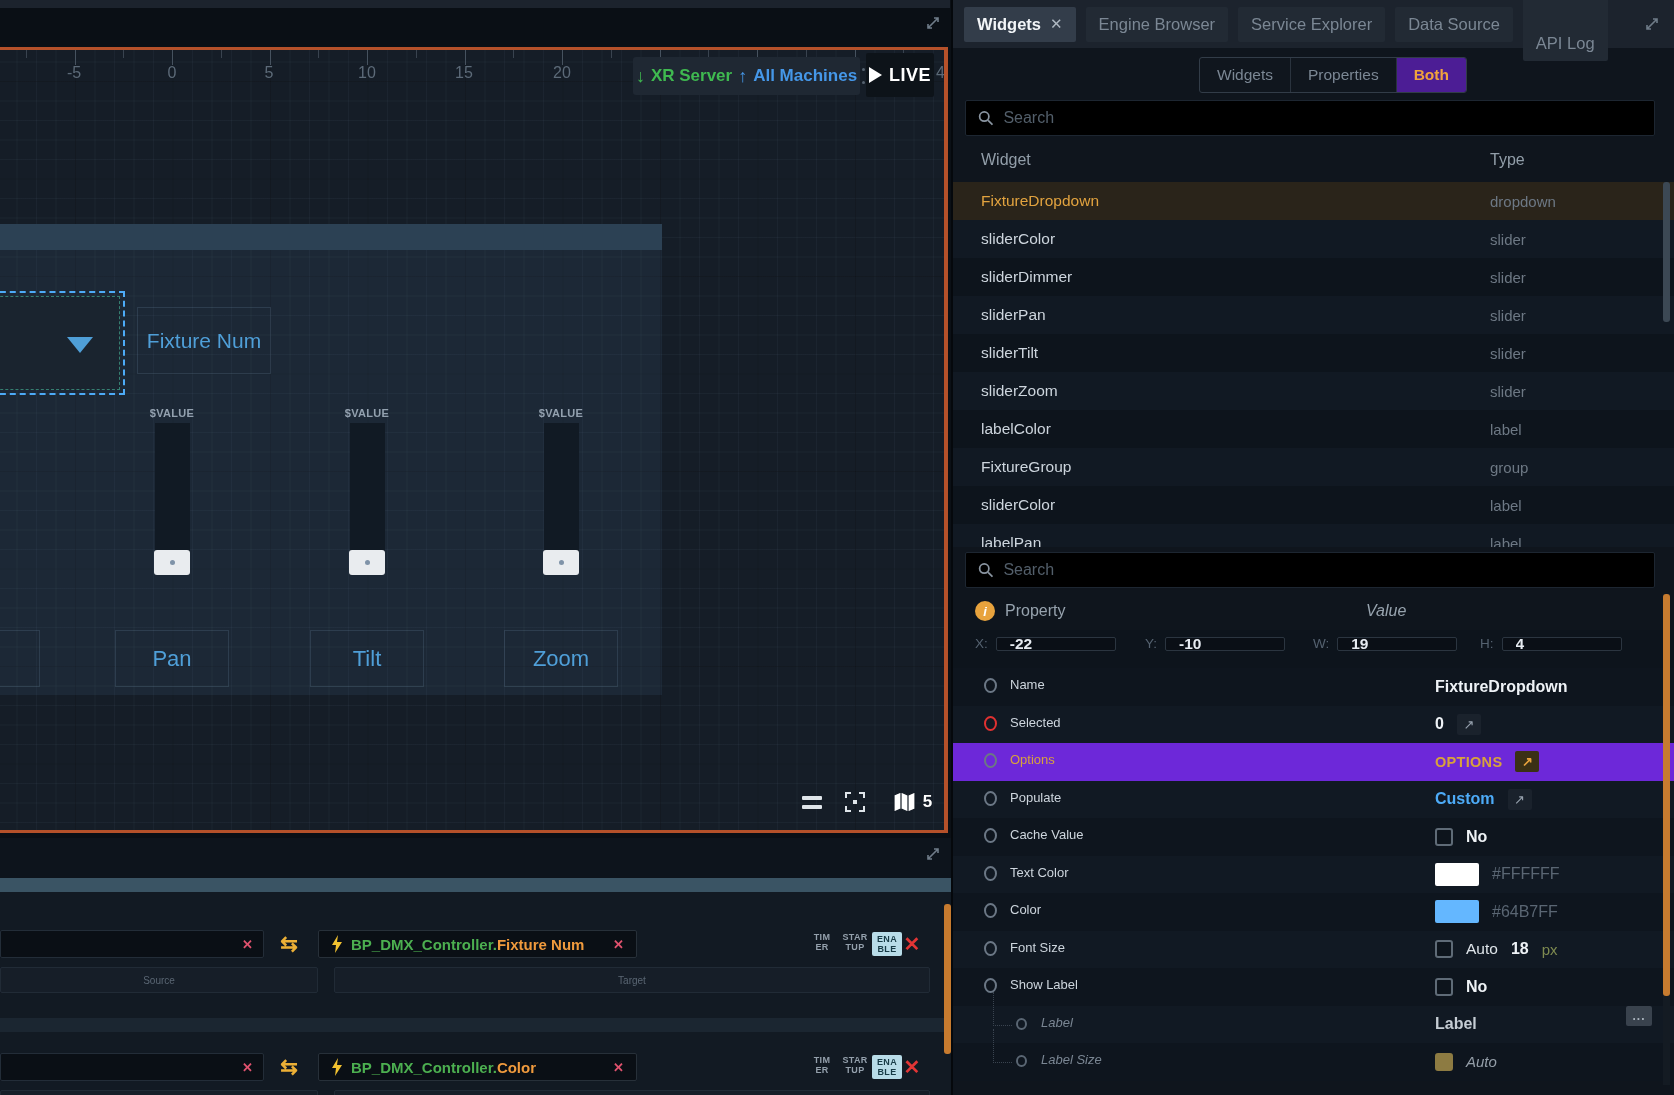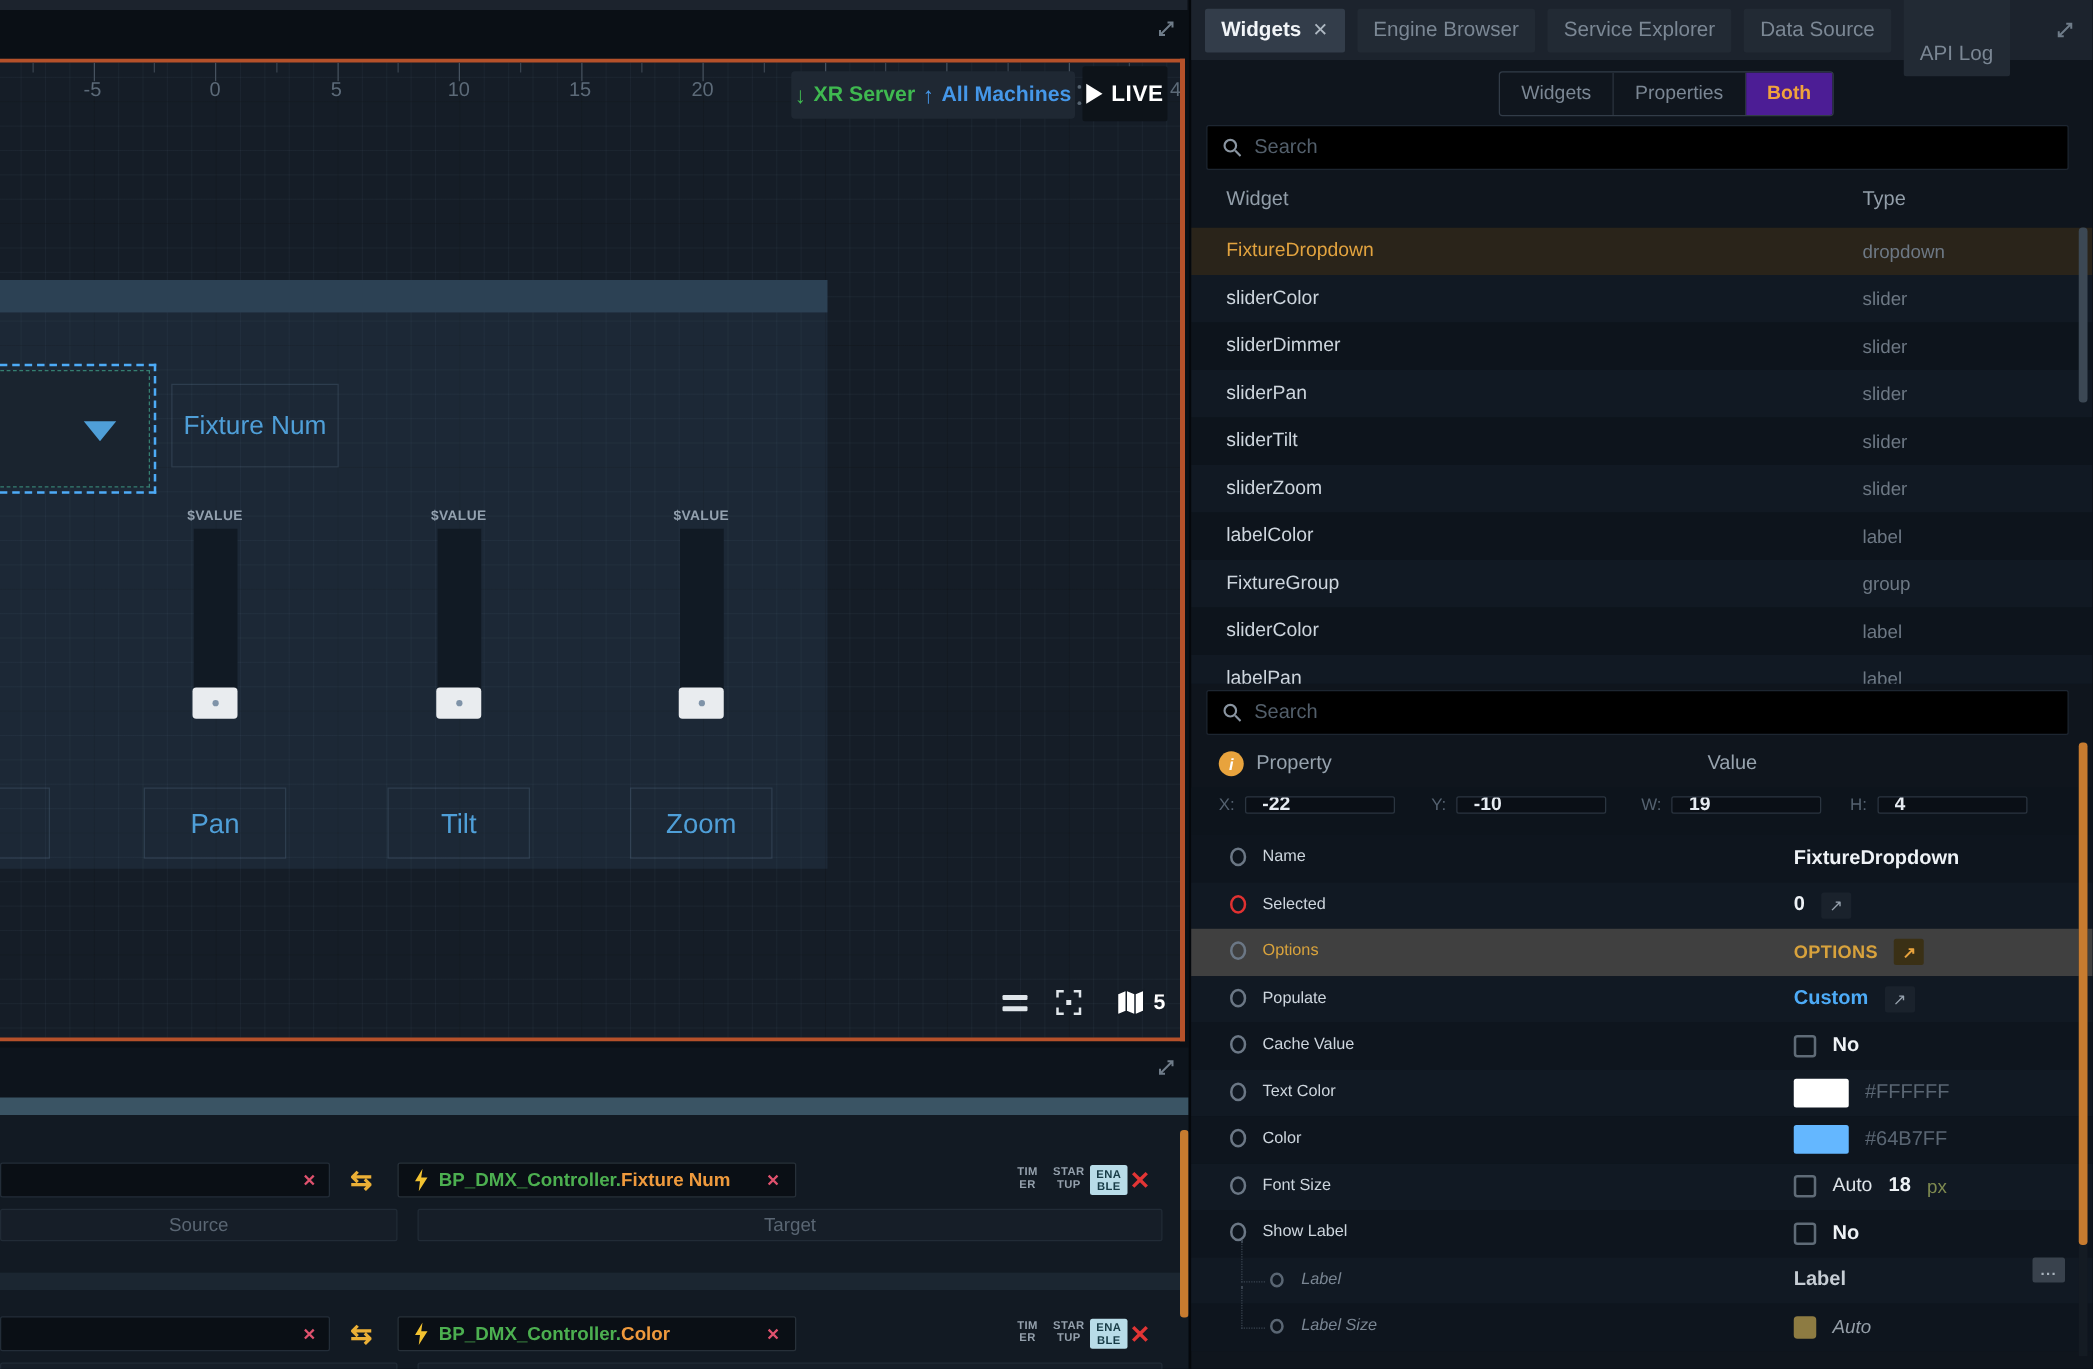--- a/index.html
+++ b/index.html
@@ -91,21 +91,21 @@
     border:1px solid #273039; border-radius:2px; display:flex; align-items:center; gap:8px; padding:0 12px; }
   .bind-obj { color:#4caf50; font-weight:600; font-size:15px; }
   .bind-prop { color:#ef9a3d; font-weight:700; font-size:15px; margin-left:-8px; }
   .bind-box .x-sm { margin-left:auto; }
   .badge2 { position:absolute; top:2px; width:30px; text-align:center; font-size:9px; line-height:10px;
     font-weight:bold; color:#94a0ac; letter-spacing:.3px; }
   .badge-en { background:#b8dce8; color:#173b46; border-radius:2px; padding:2px 1px; }
   .x-big { position:absolute; top:0; width:24px; height:28px; color:#e23535; font-size:20px; font-weight:800;
     display:flex; align-items:center; justify-content:center; }
   .st-input { position:absolute; height:26px; background:#161e28; border:1px solid #212b36; border-radius:2px;
-    color:#5a6673; font-size:15px; text-align:center; }
+    color:#5a6673; font-size:10px; text-align:center; }
   .st-input::placeholder { color:#5a6673; }
   #b-scroll { position:absolute; right:0; top:66px; width:7px; height:150px; background:#c77b2f; border-radius:3px; }
 
   
   #panel { position:absolute; left:951px; top:0; width:723px; height:1095px; background:#0f151d; border-left:2px solid #05080c; }
   #tabbar { position:absolute; left:0; top:0; width:100%; height:48px; background:#1c232d;
     display:flex; align-items:center; gap:10px; padding-left:11px; }
   .tab { padding:8px 13px; font-size:16.5px; color:#7b8794; background:#222a34; border-radius:2px;
     display:flex; align-items:center; gap:9px; white-space:nowrap; }
   .tab.active { background:#333d4a; color:#f2f5f8; font-weight:bold; }
@@ -130,32 +130,32 @@
   .wrow { position:relative; width:100%; height:38px; }
   .wrow:nth-child(odd) { background:#0d141c; } .wrow:nth-child(even) { background:#111923; }
   .wrow.sel { background:#2a241a; }
   .wrow .nm { position:absolute; left:28px; top:10px; font-size:15.5px; color:#cdd5dd; }
   .wrow.sel .nm { color:#e2a33f; }
   .wrow .tp { position:absolute; left:537px; top:11px; font-size:15px; color:#6d7884; }
 
   #prop-header { position:absolute; left:0; top:594px; width:100%; height:36px; color:#97a3ae; font-size:16px; }
   #prop-header .info { position:absolute; left:22px; top:7px; width:20px; height:20px; background:#e8a33d; color:#fff;
     border-radius:50%; font-size:13px; font-weight:bold; font-style:italic; display:flex; align-items:center; justify-content:center; }
-  #prop-header .h1 { position:absolute; left:52px; top:8px; } #prop-header .h2 { position:absolute; left:413px; top:8px; }
+  #prop-header .h1 { position:absolute; left:52px; top:8px; } #prop-header .h2 { position:absolute; left:413px; top:8px;font-style:italic; }
 
   #geom { position:absolute; left:0; top:630px; width:100%; height:38px; background:#0d141c; }
   .geo { position:absolute; top:6px; display:flex; align-items:center; gap:8px; }
   .geo input { width:120px; height:14px; background:#0a0f16; border:1px solid #2b3540; border-radius:2px;
     color:#e6ebf1; font-weight:bold; font-size:15.5px; padding-left:13px; outline:none;
     font-family:"Liberation Sans", sans-serif; }
 
   #prows { position:absolute; left:0; top:668px; width:100%; }
   .prow { position:relative; width:100%; height:37.5px; }
   .prow:nth-child(odd) { background:#0e151e; } .prow:nth-child(even) { background:#111923; }
-  .prow.hl { background:#404040; }
+  .prow.hl { background:#6d28d9; }
   .circ { position:absolute; left:31px; top:10px; width:13px; height:15px; border:2.5px solid #6b7785; border-radius:50%; }
   .circ.red { border-color:#e03131; }
   .prow.ind .circ { left:63px; top:12px; width:11px; height:12px; border-width:2px; border-color:#5a6673; }
   .plabel { position:absolute; left:57px; top:9px; font-size:13px; color:#cdd5dd; }
   .prow.hl .plabel { color:#d8a23c; }
   .prow.ind .plabel { left:88px; font-style:italic; color:#7a8693; }
   .prow.ind::before { content:""; position:absolute; left:40px; top:-14px; height:33px; width:18px;
     border-left:1px dotted #3a4450; border-bottom:1px dotted #3a4450; }
   .pv { position:absolute; left:482px; top:0; height:100%; display:flex; align-items:center; gap:13px; }
   .v-bold { font-weight:bold; font-size:16px; color:#eef2f6; }

